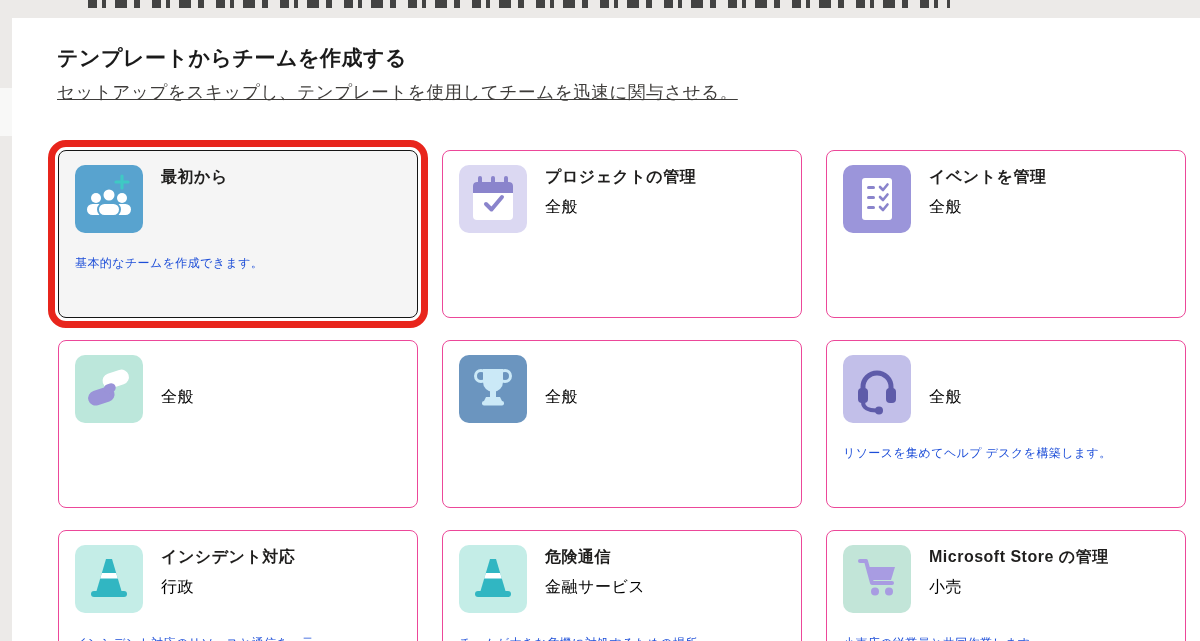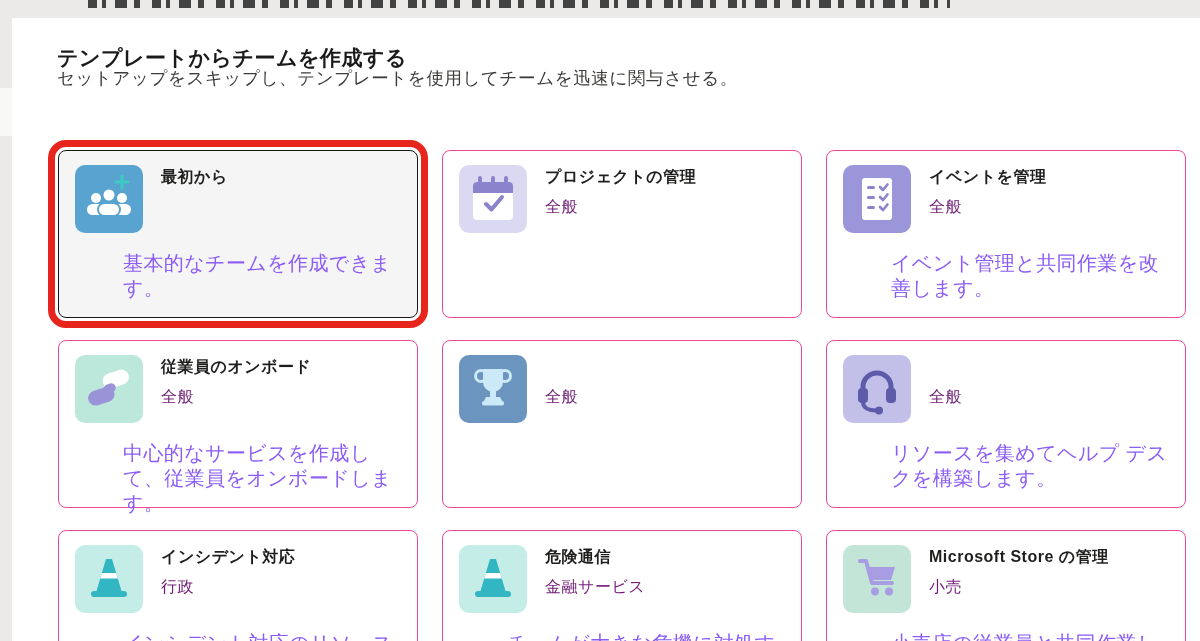--- a/index.html
+++ b/index.html
@@ -13,42 +13,42 @@
         #2c2c2c 14px 18px, transparent 18px 27px,
         #2c2c2c 27px 39px, transparent 39px 46px,
         #2c2c2c 46px 52px, transparent 52px 64px);
   }
   .left-strip { position:absolute; left:0; top:18px; width:12px; height:623px; background:#eceae8; }
   .left-strip .light { position:absolute; left:0; top:70px; width:12px; height:48px; background:#f8f8f7; }
   .dialog { position:absolute; left:12px; top:18px; width:1188px; height:623px; background:#ffffff; }
 
   .page-title { position:absolute; left:57px; top:44px; font-size:21px; font-weight:700;
                 color:#1a1a1a; letter-spacing:.5px;text-align:center; }
-  .page-subtitle { position:absolute; left:57px; top:66px; font-size:17.5px; color:#3e3c3a;
-                   letter-spacing:.6px; }
+  .page-subtitle { position:absolute; left:57px; top:80px; font-size:17.5px; color:#3e3c3a;
+                   letter-spacing:.6px;text-decoration:underline; }
 
   .grid { position:absolute; left:58px; top:150px; width:1128px;
           display:grid; grid-template-columns:repeat(3,360px); column-gap:24px;
           grid-auto-rows:168px; row-gap:22px; }
 
   .card { position:relative; background:#ffffff; border:1px solid #ec4899; border-radius:8px;
           cursor:pointer; }
   .card.selected { background:#f5f5f5; border:1.6px solid #161616; }
   .ring { display:none; }
   .card.selected .ring { display:block; position:absolute; inset:-11px;
           border:7px solid #e8251c; border-radius:18px; pointer-events:none; }
 
   .card-icon { position:absolute; left:16px; top:14px; width:68px; height:68px; }
   .card-icon svg { display:block; width:68px; height:68px; }
   .card-title { position:absolute; left:102px; top:16px; font-size:16px; font-weight:700;
                 color:#1f1e1d; letter-spacing:.5px; white-space:nowrap; }
-  .card-category { position:absolute; left:102px; top:46px; font-size:16px; color:#701a75;
+  .card-category { position:absolute; left:102px; top:46px; font-size:16px; color:#000000;
                    letter-spacing:.5px; }
-  .card-desc { position:absolute; left:16px; right:14px; top:100px; font-size:20px;
-               line-height:25px; color:#8b5cf6; letter-spacing:.4px;margin-left:48px; }
+  .card-desc { position:absolute; left:16px; right:14px; top:100px; font-size:12px;
+               line-height:25px; color:#1d4ed8; letter-spacing:.4px; }
 </style>
 </head>
 <body>
 
 <div class="top-bar">
   <div class="clipped-text"></div>
 </div>
 <div class="left-strip">
   <div class="light"></div>
 </div>
@@ -102,37 +102,34 @@
     <rect x="24" y="21" width="8" height="3" rx="1.5" fill="#8A84CC"></rect>
     <rect x="24" y="31" width="8" height="3" rx="1.5" fill="#8A84CC"></rect>
     <rect x="24" y="41" width="8" height="3" rx="1.5" fill="#8A84CC"></rect>
     <path d="M37 22l3 3 4.5-5.5" stroke="#8A84CC" stroke-width="2.6" fill="none" stroke-linecap="round" stroke-linejoin="round"></path>
     <path d="M37 32l3 3 4.5-5.5" stroke="#8A84CC" stroke-width="2.6" fill="none" stroke-linecap="round" stroke-linejoin="round"></path>
     <path d="M37 42l3 3 4.5-5.5" stroke="#8A84CC" stroke-width="2.6" fill="none" stroke-linecap="round" stroke-linejoin="round"></path>
   </svg>
       </span>
     <div class="card-title">イベントを管理</div>
     <div class="card-category">全般</div>
-    <div class="card-desc">イベント管理と共同作業を改善します。</div>
   </div>
     <div class="card">
 
     <span class="card-icon">
         <svg viewBox="0 0 68 68">
     <rect width="68" height="68" rx="10" fill="#BCE7DB"></rect>
     <g transform="rotate(-18 34 34)">
       <rect x="30" y="19" width="27" height="15" rx="7.5" fill="#fff"></rect>
       <rect x="11" y="31" width="27" height="15" rx="7.5" fill="#9A93D8"></rect>
       <rect x="29" y="29" width="12" height="9" rx="4.5" fill="#9A93D8"></rect>
     </g>
   </svg>
       </span>
-    <div class="card-title">従業員のオンボード</div>
-    <div class="card-category">全般</div>
-    <div class="card-desc">中心的なサービスを作成して、従業員をオンボードします。</div>
+    <div class="card-category">全般</div>
   </div>
     <div class="card">
 
     <span class="card-icon">
         <svg viewBox="0 0 68 68">
     <rect width="68" height="68" rx="10" fill="#6B95BF"></rect>
     <circle cx="22" cy="21" r="5.5" stroke="#CBE9F7" stroke-width="3" fill="none"></circle>
     <circle cx="46" cy="21" r="5.5" stroke="#CBE9F7" stroke-width="3" fill="none"></circle>
     <path d="M24 14h20v13a10 10 0 0 1-20 0z" fill="#CBE9F7"></path>
     <rect x="31" y="35" width="6" height="7" fill="#CBE9F7"></rect>

